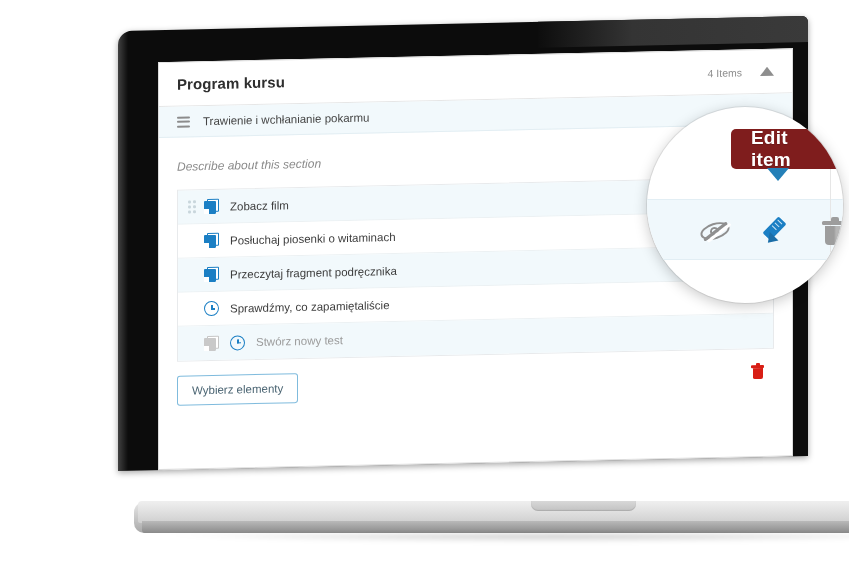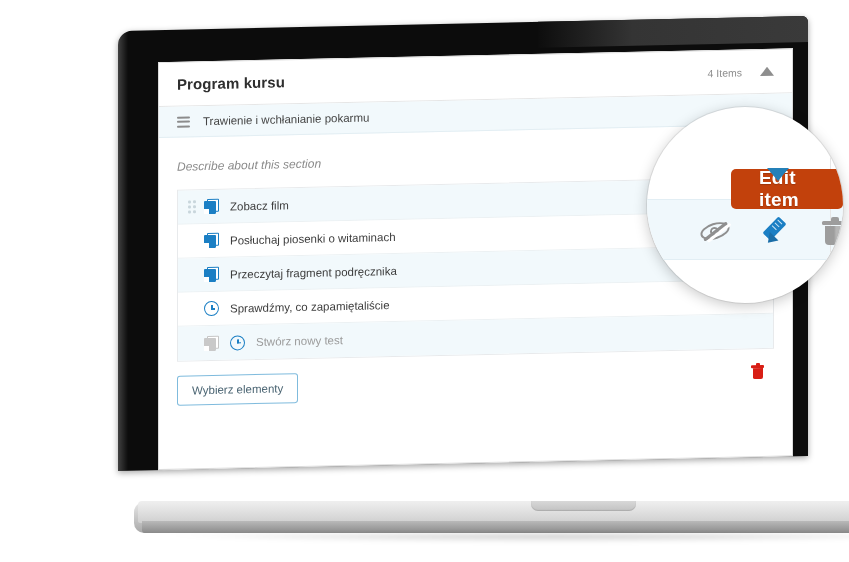--- a/index.html
+++ b/index.html
@@ -157,25 +157,24 @@
   }
   .mag-band{
     position:absolute;left:0;top:92px;width:196px;height:60px;background:#f0f8fc;
   }
   .mag-band-line-top{position:absolute;left:0;top:92px;width:196px;height:1px;background:#e2eef4;}
   .mag-band-line-bot{position:absolute;left:0;top:152px;width:196px;height:1px;background:#e2eef4;}
   .mag-panel-edge{position:absolute;left:183px;top:0;width:1px;height:196px;background:#e6e6e6;}
 
   .tooltip{
     position:absolute;left:84px;top:22px;min-width:96px;height:40px;
-    background:#c2410c;border-radius:5px;display:flex;align-items:center;
-    justify-content:center;padding:0 28px;box-sizing:border-box;
+    background:#7f1d1d;border-radius:5px;display:flex;align-items:center;
+    justify-content:center;padding:0 20px;box-sizing:border-box;
     color:#fff;font-size:19px;font-weight:bold;letter-spacing:.2px;
     text-shadow:0 1px 1px rgba(0,0,0,.18);
-    margin-top:40px;
   }
   .tooltip-arrow{
     position:absolute;left:120px;top:61px;width:0;height:0;
     border-left:11px solid transparent;border-right:11px solid transparent;
     border-top:13px solid #2480b8;
   }
 
   .mag-icons{
     position:absolute;left:52px;top:101px;width:144px;height:46px;
     display:flex;align-items:center;gap:36px;

